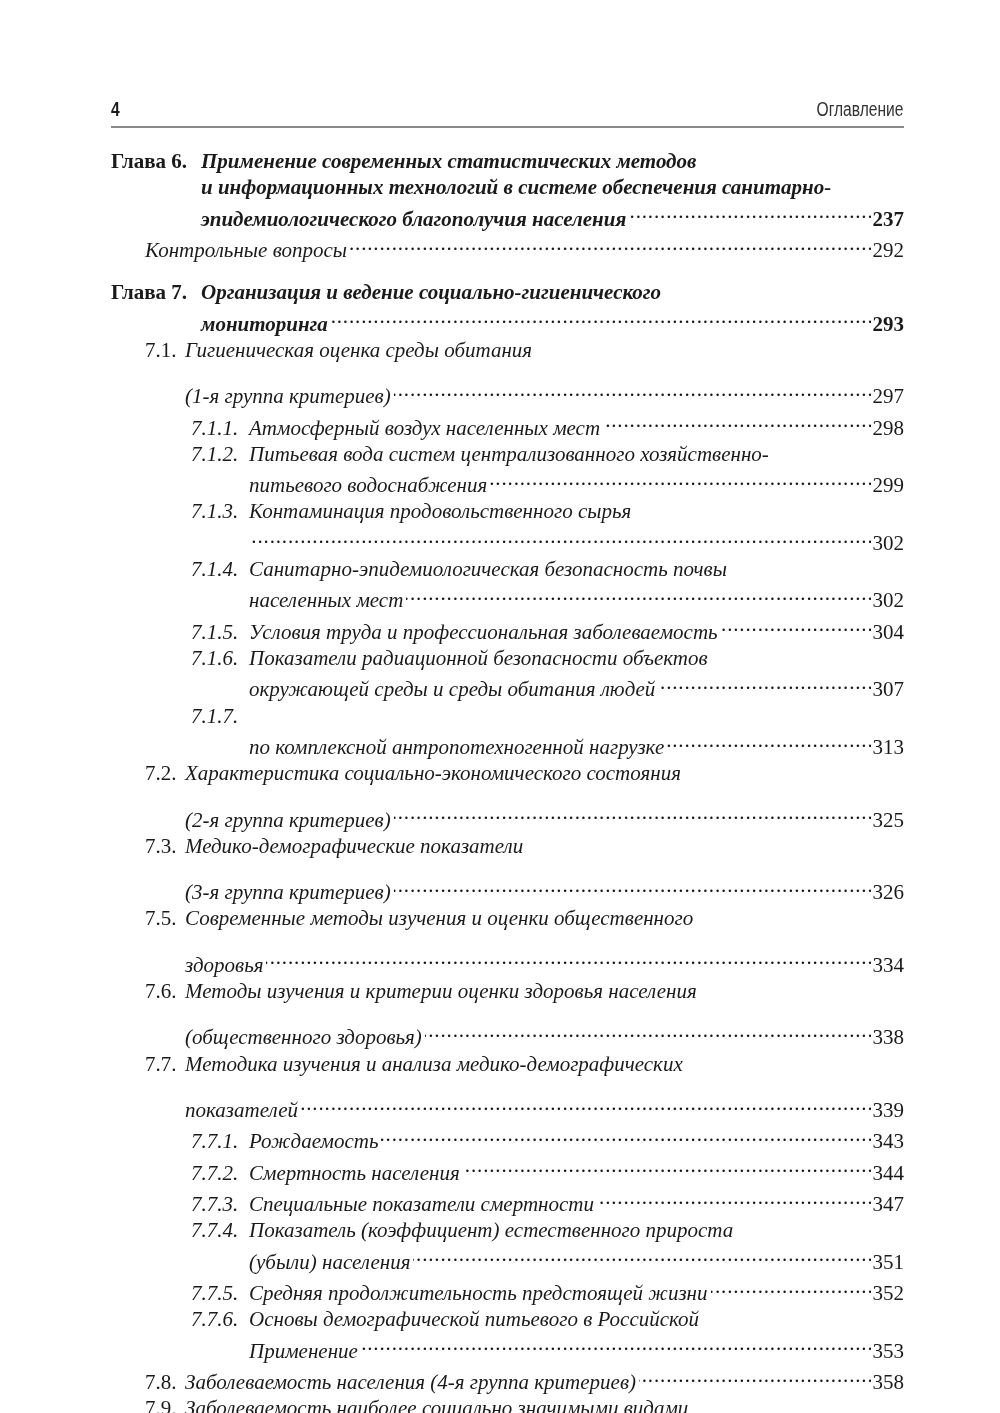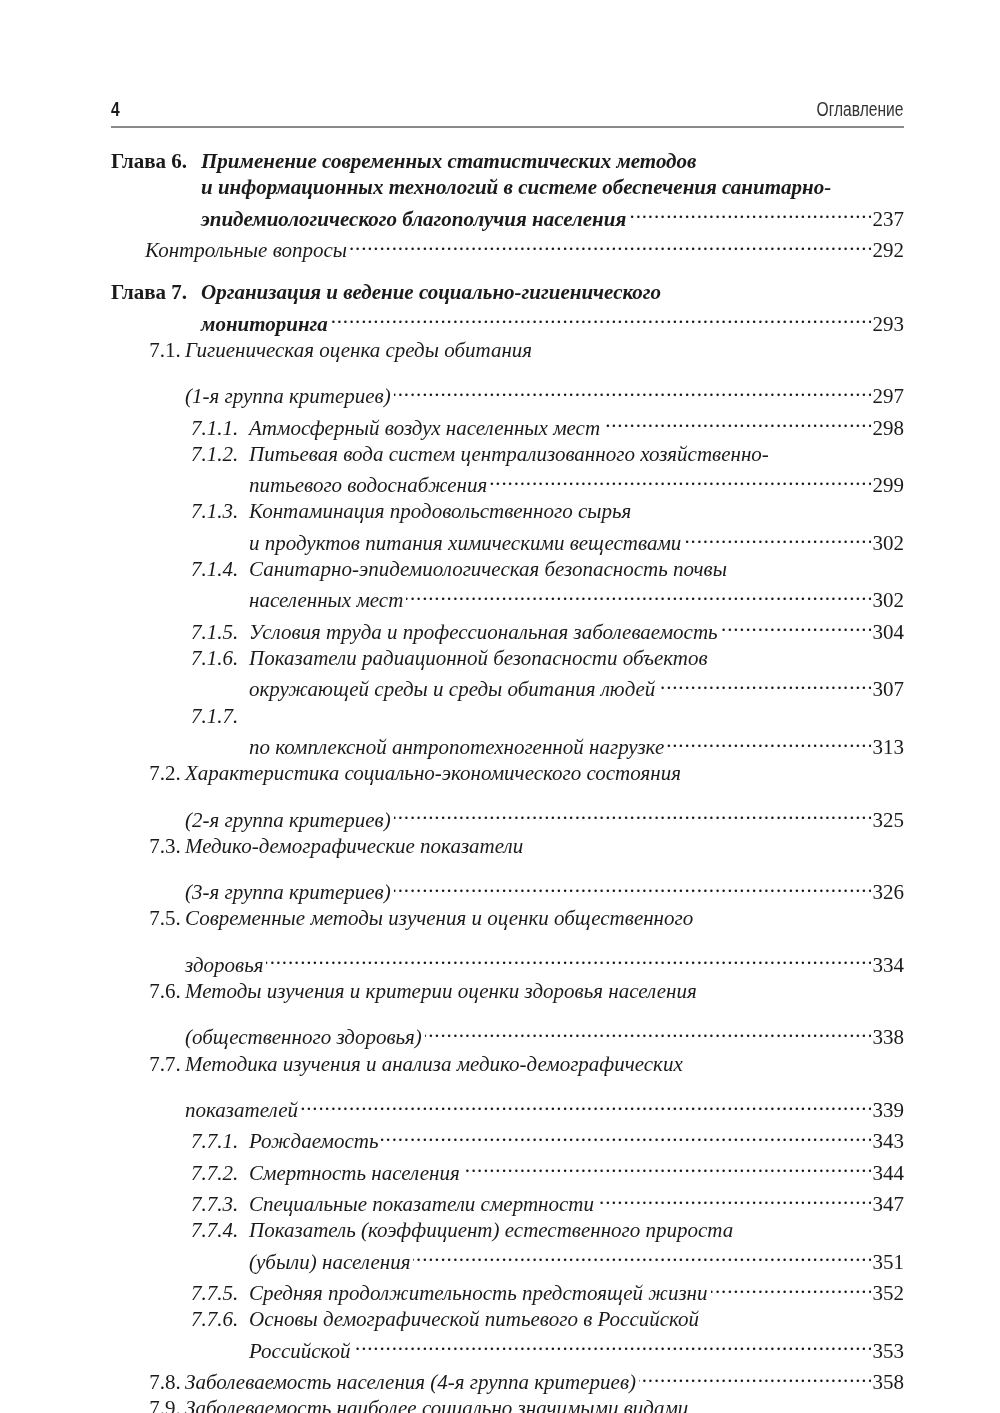--- a/index.html
+++ b/index.html
@@ -93,26 +93,26 @@
       right: 0;
       bottom: 0.05em;
       letter-spacing: -2.2px;
       font-weight: normal;
       white-space: nowrap;
     }
     .page-ref {
       flex: none;
       font-weight: normal;
     }
-    .chapter .page-ref { font-weight: normal; }
+    .chapter .page-ref { font-weight: bold; }
     
     .lvl-chapter .num { width: 90px; }
     .lvl-chapter .cont { padding-left: 90px; }
     .lvl-1 { padding-left: 34px; }
-    .lvl-1 .num { width: 40px; text-align: center; }
+    .lvl-1 .num { width: 40px; }
     .lvl-1 .cont { padding-left: 40px; margin-top: 15px; }
     .lvl-2 { padding-left: 80px; }
     .lvl-2 .num { width: 58px; font-style: italic; }
     .lvl-2 .cont { padding-left: 58px; }
     .lvl-plain { padding-left: 34px; text-align: right; }
   </style>
 </head>
 <body>
 
 <div class="page-header">
@@ -190,21 +190,20 @@
         <span class="page-ref">299</span>
       </div>
   </div>
 
   <div class="toc-entry lvl-2">
     <div class="line">
         <span class="num">7.1.3.</span>
         <span class="txt">Контаминация продовольственного сырья</span>
       </div>
     <div class="line cont">
-        <span class="txt">и продуктов питания химическими веществами</span>
         <span class="leader"></span>
         <span class="page-ref">302</span>
       </div>
   </div>
 
   <div class="toc-entry lvl-2">
     <div class="line">
         <span class="num">7.1.4.</span>
         <span class="txt">Санитарно-эпидемиологическая безопасность почвы</span>
       </div>
@@ -355,21 +354,21 @@
         <span class="page-ref">352</span>
       </div>
   </div>
 
   <div class="toc-entry lvl-2">
     <div class="line">
         <span class="num">7.7.6.</span>
         <span class="txt">Основы демографической питьевого в Российской</span>
       </div>
     <div class="line cont">
-        <span class="txt">Российской</span>
+        <span class="txt">Применение</span>
         <span class="leader"></span>
         <span class="page-ref">353</span>
       </div>
   </div>
 
   <div class="toc-entry lvl-1">
     <div class="line">
         <span class="num">7.8.</span>
         <span class="txt">Заболеваемость населения (4-я группа критериев)</span>
         <span class="leader"></span>

